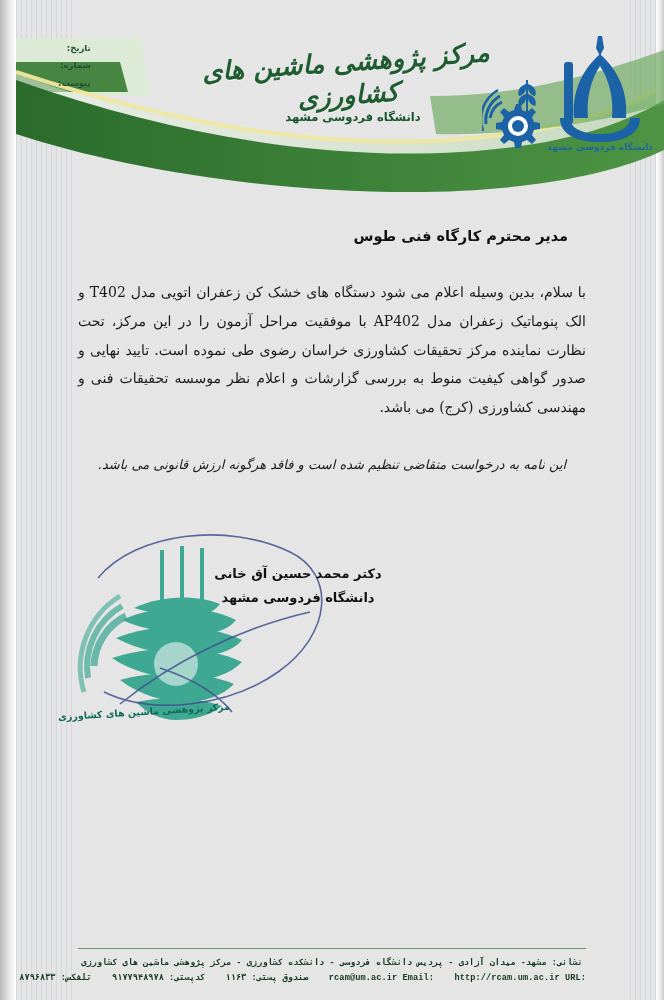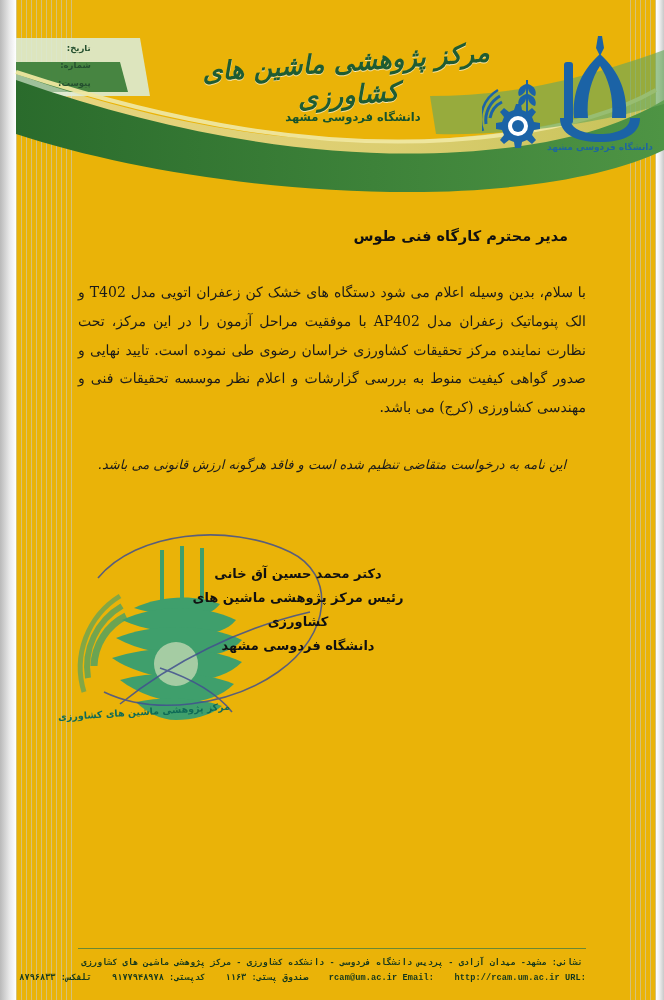--- a/index.html
+++ b/index.html
@@ -3,21 +3,21 @@
 <meta charset="utf-8">
 <title>Official Letter</title>
 <style>
   html,body{margin:0;padding:0;background:#9a9a9a;}
   body{font-family:"DejaVu Sans","Liberation Sans",sans-serif;}
 
   .page{
     position:relative;
     width:664px;height:1000px;
     margin:0 auto;
-    background:#eab308;
+    background:#e5e5e5;
     overflow:hidden;
   }
 
   
   .stripes{
     position:absolute;top:0;bottom:0;
     pointer-events:none;
     background-image:repeating-linear-gradient(
         to right,
         rgba(196,205,212,.55) 0px,
@@ -277,21 +277,20 @@
                C166,190 90,200 40,176"></path>
       <path d="M56,188 C108,146 176,112 246,96"></path>
       <path d="M96,152 C126,162 152,176 168,196"></path>
     </g>
   </svg>
 
   <div class="stamp-caption">مرکز پژوهشی ماشین های کشاورزی</div>
 
   <div class="signature">
     <div>دکتر محمد حسین آق خانی</div>
-    <div>رئیس مرکز پژوهشی ماشین های کشاورزی</div>
     <div>دانشگاه فردوسی مشهد</div>
   </div>
 
   <div class="footer">
     <div class="footer-rule"></div>
 
     <div class="footer-line">نشانی: مشهد- میدان آزادی - پردیس دانشگاه فردوسی - دانشکده کشاورزی - مرکز پژوهشی ماشین های کشاورزی</div>
 
     <div class="footer-line">
       <span class="ltr">URL:</span>

